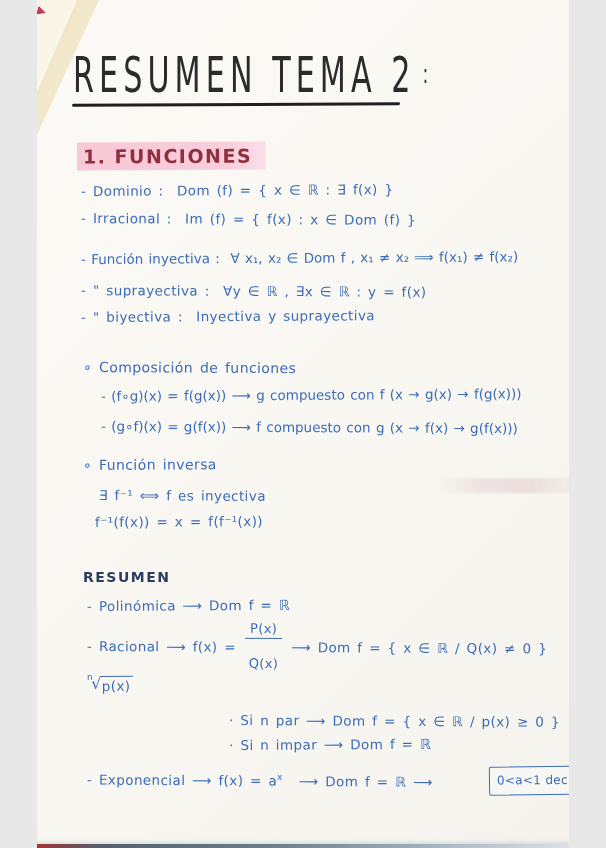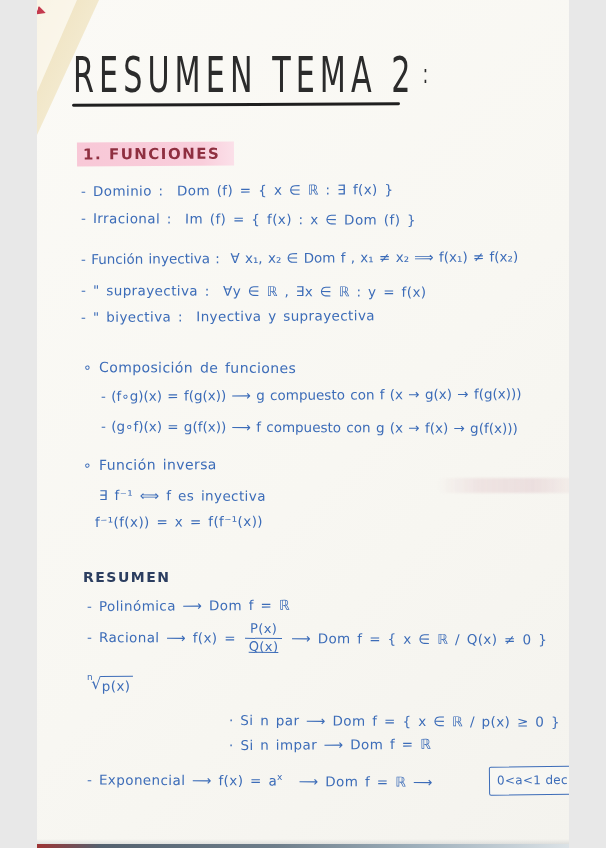--- a/index.html
+++ b/index.html
@@ -37,37 +37,37 @@
     letter-spacing:7px;white-space:nowrap;
     transform:scale(.72,1.18);transform-origin:left top;
   }
   .title-colon{font-size:22px;margin-left:10px;vertical-align:8px;color:#2b2b2b;}
   .title-underline{
     position:absolute;top:103px;left:35px;width:328px;height:3px;
     background:#1f1f1f;transform:rotate(-.25deg);border-radius:2px;
   }
   .sec-heading{
     position:absolute;top:142px;left:40px;
-    font-size:15px;font-weight:bold;letter-spacing:1.5px;
+    font-size:19px;font-weight:bold;letter-spacing:1.5px;
     color:#8f2f40;background:linear-gradient(90deg,#f8c8d7 0%,#f9cedb 80%,#fbe0e9 100%);
     padding:3px 14px 3px 6px;transform:rotate(-.3deg);
   }
   .line{
     position:absolute;font-size:13.5px;letter-spacing:.4px;word-spacing:2px;
     white-space:nowrap;transform-origin:left center;
   }
   .tight{letter-spacing:0;word-spacing:1px;}
   .tilt-a{transform:rotate(-.35deg);}
   .tilt-b{transform:rotate(.3deg);}
   .subhead{font-size:14px;}
   .navy{color:#2c3e60;font-weight:bold;letter-spacing:1.5px;font-size:14px;}
   .row{display:flex;align-items:center;gap:9px;}
   .frac{display:inline-flex;flex-direction:column;align-items:center;line-height:1.25;font-size:13px;}
   .frac .num{border-bottom:1.5px solid #3c6cb8;padding:0 5px 1px;}
-  .frac .den{padding-top:0;text-decoration:underline;}
+  .frac .den{padding-top:17px;}
   .sqrt{display:inline-flex;align-items:flex-start;}
   .root-idx{font-size:9px;margin-right:-2px;margin-top:-4px;}
   .rad-sym{font-size:16px;line-height:1;}
   .radicand{border-top:1.5px solid #3c6cb8;padding:1px 3px 0 1px;margin-left:-1px;}
   .note-box{
     position:absolute;top:766px;left:452px;width:108px;
     border:1.6px solid #3c6cb8;border-radius:2px;
     padding:4px 7px;font-size:12px;line-height:1.55;
     letter-spacing:.3px;transform:rotate(-.6deg);background:rgba(255,255,255,.25);
   }

